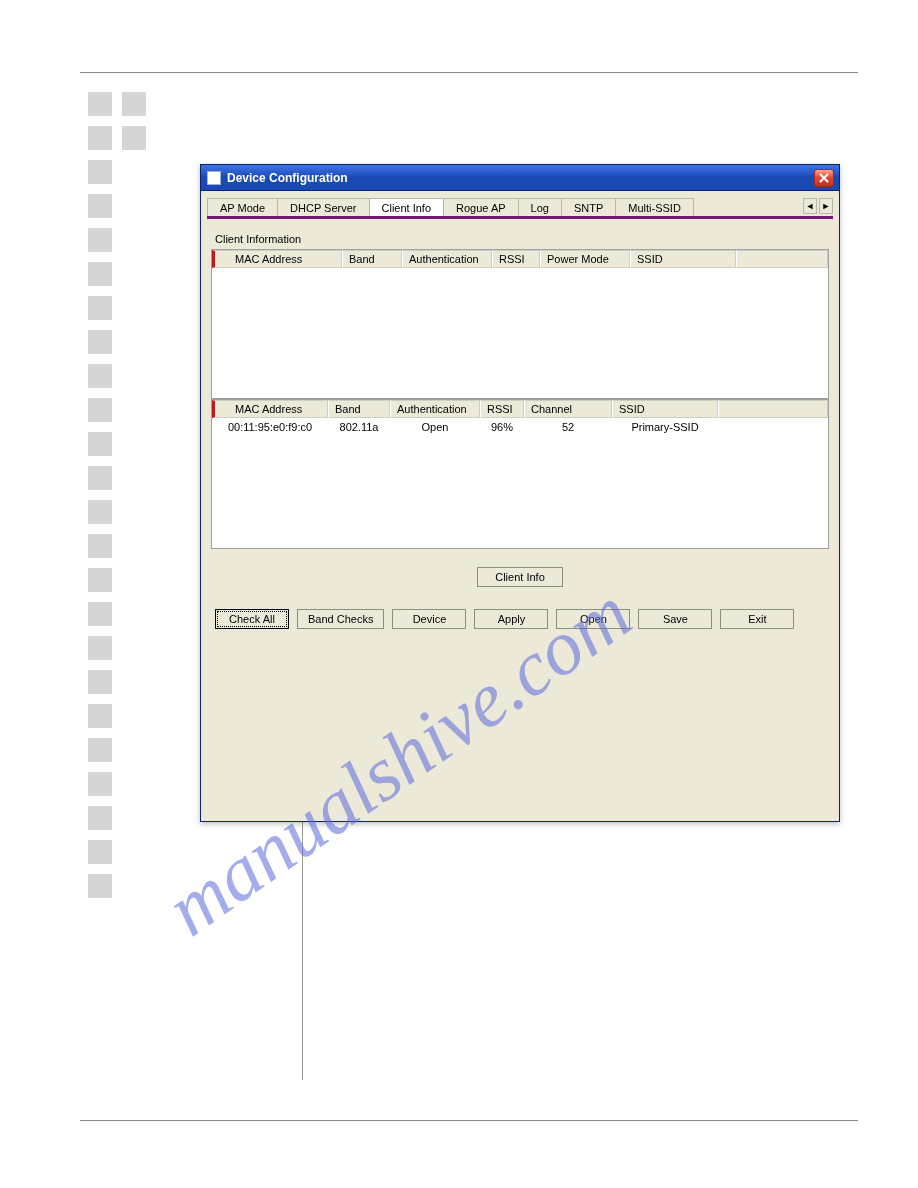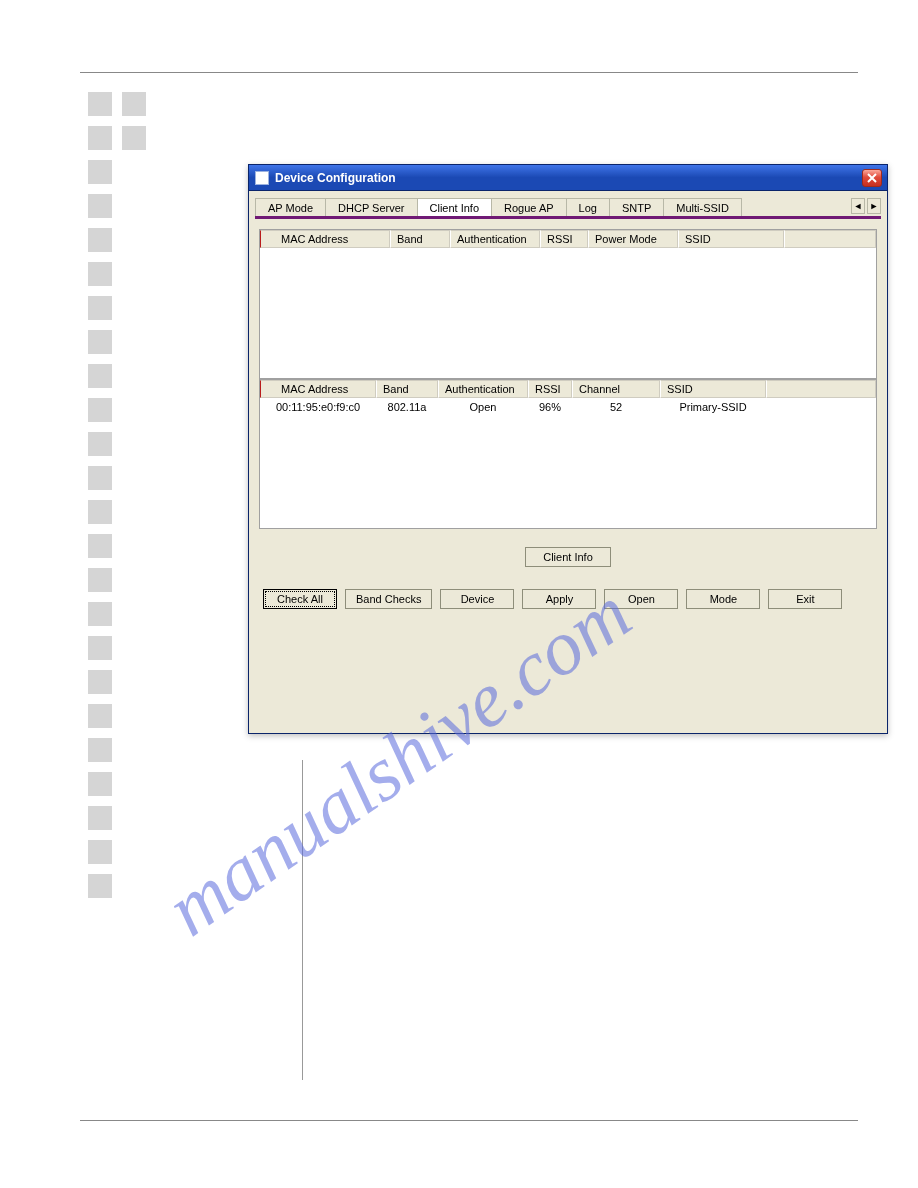--- a/index.html
+++ b/index.html
@@ -40,25 +40,24 @@
     transform-origin: left top;
     pointer-events: none;
     font-family: Georgia, serif;
     font-weight: 500;
     white-space: nowrap;
   }
 
   
   .window {
     position: absolute; top: 164px; left: 200px;
-    width: 640px; height: 570px;
+    width: 640px; height: 658px;
     background: #ece9d8;
     border: 1px solid #0a246a;
     box-shadow: 0 2px 6px rgba(0,0,0,0.25);
-    margin-left: 48px;
   }
   .titlebar {
     height: 26px;
     background: linear-gradient(to bottom,#3f74e8 0%,#1b49b4 50%,#1b49b4 100%);
     color: #fff;
     display: flex; align-items: center;
     padding: 0 5px 0 6px;
     font-weight: bold;
     font-size: 12px;
     border-bottom: 1px solid #0a246a;
@@ -127,21 +126,21 @@
     font-size: 11px;
   }
   .lvhdr .col {
     border: 1px solid #cfccc0;
     border-left: 1px solid #fff;
     background: #ece9d8;
     padding: 2px 6px;
     overflow: hidden;
     white-space: nowrap;
   }
-  .lvhdr .col:first-child { border-left: 1px solid #b91c1c; padding-left: 20px; }
+  .lvhdr .col:first-child { border-left: 3px solid #b91c1c; padding-left: 20px; }
   .lvhdr .filler {
     flex: 1;
     border: 1px solid #cfccc0;
     border-left: 1px solid #fff;
     background: #ece9d8;
   }
   .lvrow {
     display: flex;
     font-size: 11px;
     padding-top: 2px;
@@ -298,20 +297,21 @@
     <div class="tab">Log</div>
     <div class="tab">SNTP</div>
     <div class="tab">Multi-SSID</div>
     <div class="tabscroll">
       <div class="tsbtn">◄</div>
       <div class="tsbtn">►</div>
     </div>
   </div>
 
   <div class="wbody">
+    <div class="section-label">Client Information</div>
     <div class="listview ci">
       <div class="lvhdr">
         <div class="col c0">MAC Address</div>
         <div class="col c1">Band</div>
         <div class="col c2">Authentication</div>
         <div class="col c3">RSSI</div>
         <div class="col c4">Power Mode</div>
         <div class="col c5">SSID</div>
         <div class="filler"></div>
       </div>
@@ -340,19 +340,19 @@
     <div class="centrebtn-row">
       <button class="btn" style="min-width:86px">Client Info</button>
     </div>
 
     <div class="btnrow">
       <button class="btn focused">Check All</button>
       <button class="btn">Band Checks</button>
       <button class="btn">Device</button>
       <button class="btn">Apply</button>
       <button class="btn">Open</button>
-      <button class="btn">Mode</button>
+      <button class="btn">Save</button>
       <button class="btn">Exit</button>
     </div>
   </div>
 </div>
 
 <div class="watermark" style="top:880px;">manualshive.com</div>
 
 </body></html>

